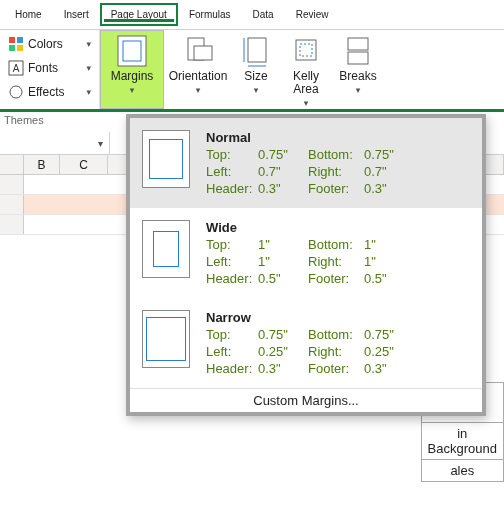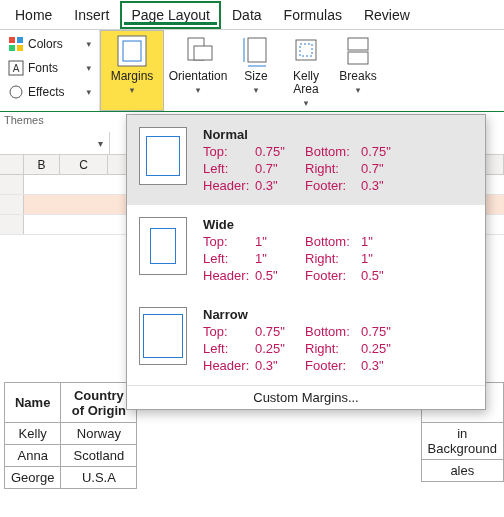--- a/index.html
+++ b/index.html
@@ -1,31 +1,31 @@
 <!DOCTYPE html>
 <html><head>
 <meta charset="utf-8">
 <style>
   * { box-sizing: border-box; font-family: "Segoe UI", Arial, sans-serif; }
   body { margin: 0; width: 504px; height: 517px; overflow: hidden; background: #fff; font-size: 13px; color: #222; }
 
   
-  .tabs { display: flex; align-items: center; height: 30px; border-bottom: 1px solid #d0d0d0; padding-left: 4px; gap: 0; font-size: 14px; }
+  .tabs { display: flex; align-items: center; height: 30px; border-bottom: 1px solid #d0d0d0; padding-left: 4px; gap: 0; font-size: 10px; }
   .tab { padding: 6px 11px; cursor: pointer; position: relative; }
   .tab.active { border: 2px solid #15803d; padding: 4px 9px; }
   .tab.active::after { content:""; position:absolute; left:2px; right:2px; bottom:2px; height:3px; background:#107c41; }
 
   
-  .ribbon { display: flex; height: 82px; border-bottom: 1px solid #15803d; }
+  .ribbon { display: flex; height: 82px; border-bottom: 3px solid #15803d; }
   .group-small { width: 100px; border-right: 1px solid #e0e0e0; padding: 4px 6px; display:flex; flex-direction:column; gap:4px; font-size:12px;}
   .small-row { display:flex; align-items:center; gap:4px; padding:2px 2px; cursor:pointer;}
   .ddarrow { margin-left:auto; font-size:9px; color:#555;}
   .bigbtns { display:flex; }
   .bigbtn { width: 68px; display:flex; flex-direction:column; align-items:center; justify-content:flex-start; padding-top:4px; gap:2px; font-size:12px; cursor:pointer;}
-  .bigbtn.margins { background:#fde047; box-shadow: inset 0 0 0 1px #bbb; width:64px;}
+  .bigbtn.margins { background:#bef264; box-shadow: inset 0 0 0 1px #bbb; width:64px;}
   .bigbtn svg { display:block;}
   .bigbtn .lbl { text-align:center; line-height:1.1;}
   .tiny-dd { font-size:9px; color:#555;}
 
   
   .themes-line { font-size:11px; color:#666; padding:2px 4px 6px 4px; }
 
   
   .namebox-row { display:flex; border-bottom:1px solid #d0d0d0;}
   .namebox { width:110px; height:22px; border-right:1px solid #d0d0d0; display:flex; align-items:center; justify-content:flex-end; padding-right:6px; font-size:10px; color:#555;}
@@ -37,47 +37,47 @@
   .pinkrow { background:#fce4d6; height:20px; border-bottom:1px solid #e5e5e5; display:flex;}
   
   
   .tbl { border-collapse:collapse; margin-left:4px; font-size:13px;}
   .tbl th, .tbl td { border:1px solid #aaa; padding:3px 6px; text-align:center; }
   .tbl th { background:#fff; font-weight:bold; height:40px;}
   .tbl td { height:22px; }
   .colG { width:60px;}
 
   
-  .dropdown { position:absolute; left:126px; top:114px; width:360px; background:#fff; border:1px solid #a3a3a3; box-shadow:2px 4px 10px rgba(0,0,0,.25); z-index:10; }
+  .dropdown { position:absolute; left:126px; top:114px; width:360px; background:#fff; border:4px solid #a3a3a3; box-shadow:2px 4px 10px rgba(0,0,0,.25); z-index:10; }
   .dd-item { display:flex; padding:12px 12px; gap:16px; cursor:pointer;}
   .dd-item.sel { background:#e6e6e6;}
   .dd-thumb { width:48px; height:58px; border:1px solid #888; background:#fff; position:relative; flex:0 0 48px;}
   .dd-thumb::before { content:""; position:absolute; border:1px solid #2b7cd3;}
   .thumb-normal::before { top:8px; bottom:8px; left:6px; right:6px;}
   .thumb-wide::before   { top:10px; bottom:10px; left:10px; right:10px;}
   .thumb-narrow::before { top:6px; bottom:6px; left:3px; right:3px;}
   .dd-info { flex:1; }
   .dd-title { font-weight:bold; margin-bottom:2px;}
-  .dd-grid { display:grid; grid-template-columns: 52px 50px 56px 50px; font-size:13px; color:#be185d; row-gap:2px;}
+  .dd-grid { display:grid; grid-template-columns: 52px 50px 56px 50px; font-size:13px; color:#4d7c0f; row-gap:2px;}
   .dd-custom { border-top:1px solid #e0e0e0; padding:4px; text-align:center; cursor:pointer;}
   
   .abs { position:absolute; }
   .sheet-area { position:relative; }
 
   .smicon { width:16px; height:16px; }
 </style>
 </head>
 <body>
 
 <div class="tabs">
   <div class="tab">Home</div>
   <div class="tab">Insert</div>
   <div class="tab active">Page Layout</div>
+  <div class="tab">Formulas</div>
   <div class="tab">Data</div>
-  <div class="tab">Formulas</div>
   <div class="tab">Review</div>
 </div>
 
 <div class="ribbon">
   <div class="group-small">
     <div class="small-row">
       <svg class="smicon" viewBox="0 0 16 16">
           <rect x="1" y="1" width="6" height="6" fill="#e74c3c"></rect>
           <rect x="9" y="1" width="6" height="6" fill="#3498db"></rect>
           <rect x="1" y="9" width="6" height="6" fill="#2ecc71"></rect>
@@ -167,40 +167,20 @@
       <div class="rownum"></div>
     </div>
   <div class="pinkrow">
       <div class="rownum"></div>
     </div>
   <div class="rgap">
       <div class="rownum"></div>
     </div>
   <div style="height:160px"></div>
 
-  <table class="tbl" style="position:absolute; top:250px; left:0;">
-    <tbody>
-        <tr>
-      <th style="width:56px">Name</th>
-      <th style="width:76px">Country of Origin</th>
-    </tr>
-    <tr>
-          <td>Kelly</td>
-          <td>Norway</td>
-        </tr>
-    <tr>
-          <td>Anna</td>
-          <td>Scotland</td>
-        </tr>
-    <tr>
-          <td>George</td>
-          <td>U.S.A</td>
-        </tr>
-  </tbody>
-    </table>
 
   <table class="tbl" style="position:absolute; top:250px; right:0;">
     <tbody>
         <tr>
           <th style="width:70px;height:40px">artment</th>
         </tr>
     <tr>
           <td>in Background</td>
         </tr>
     <tr>

